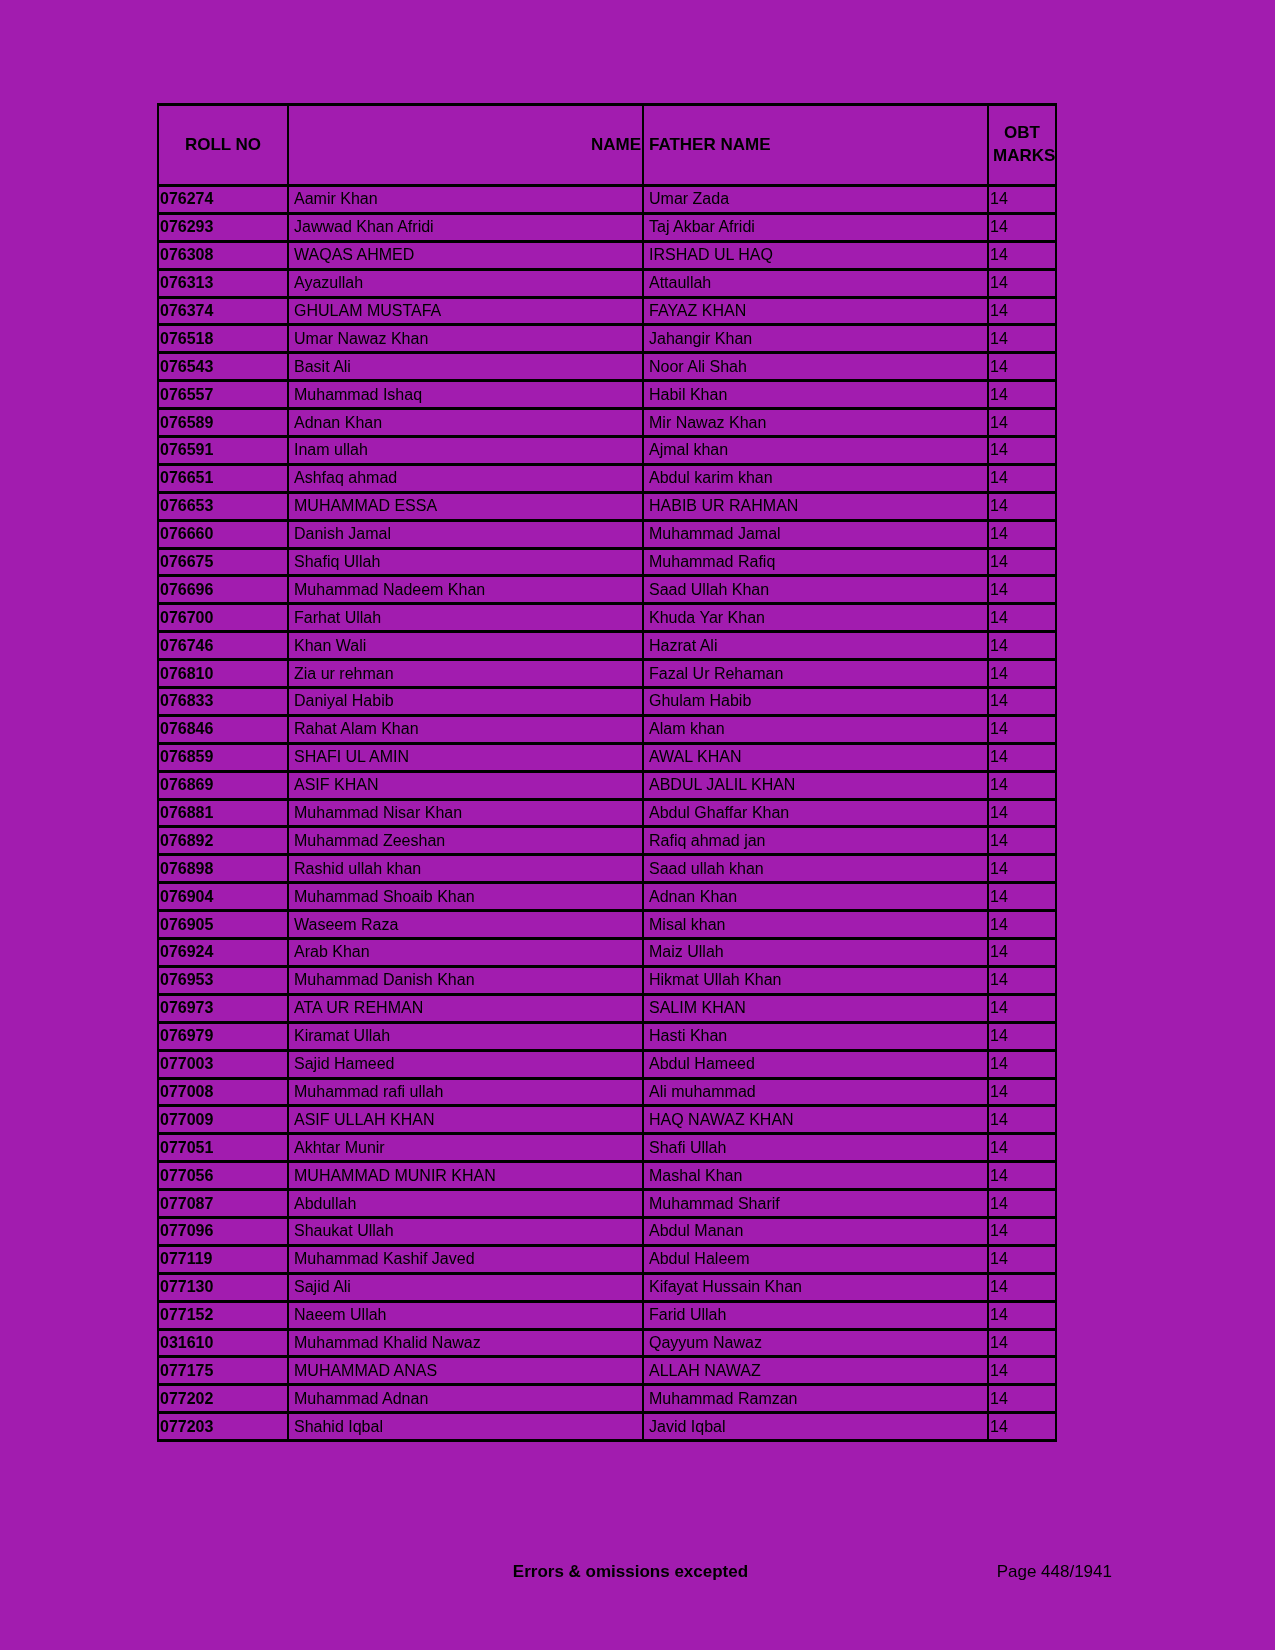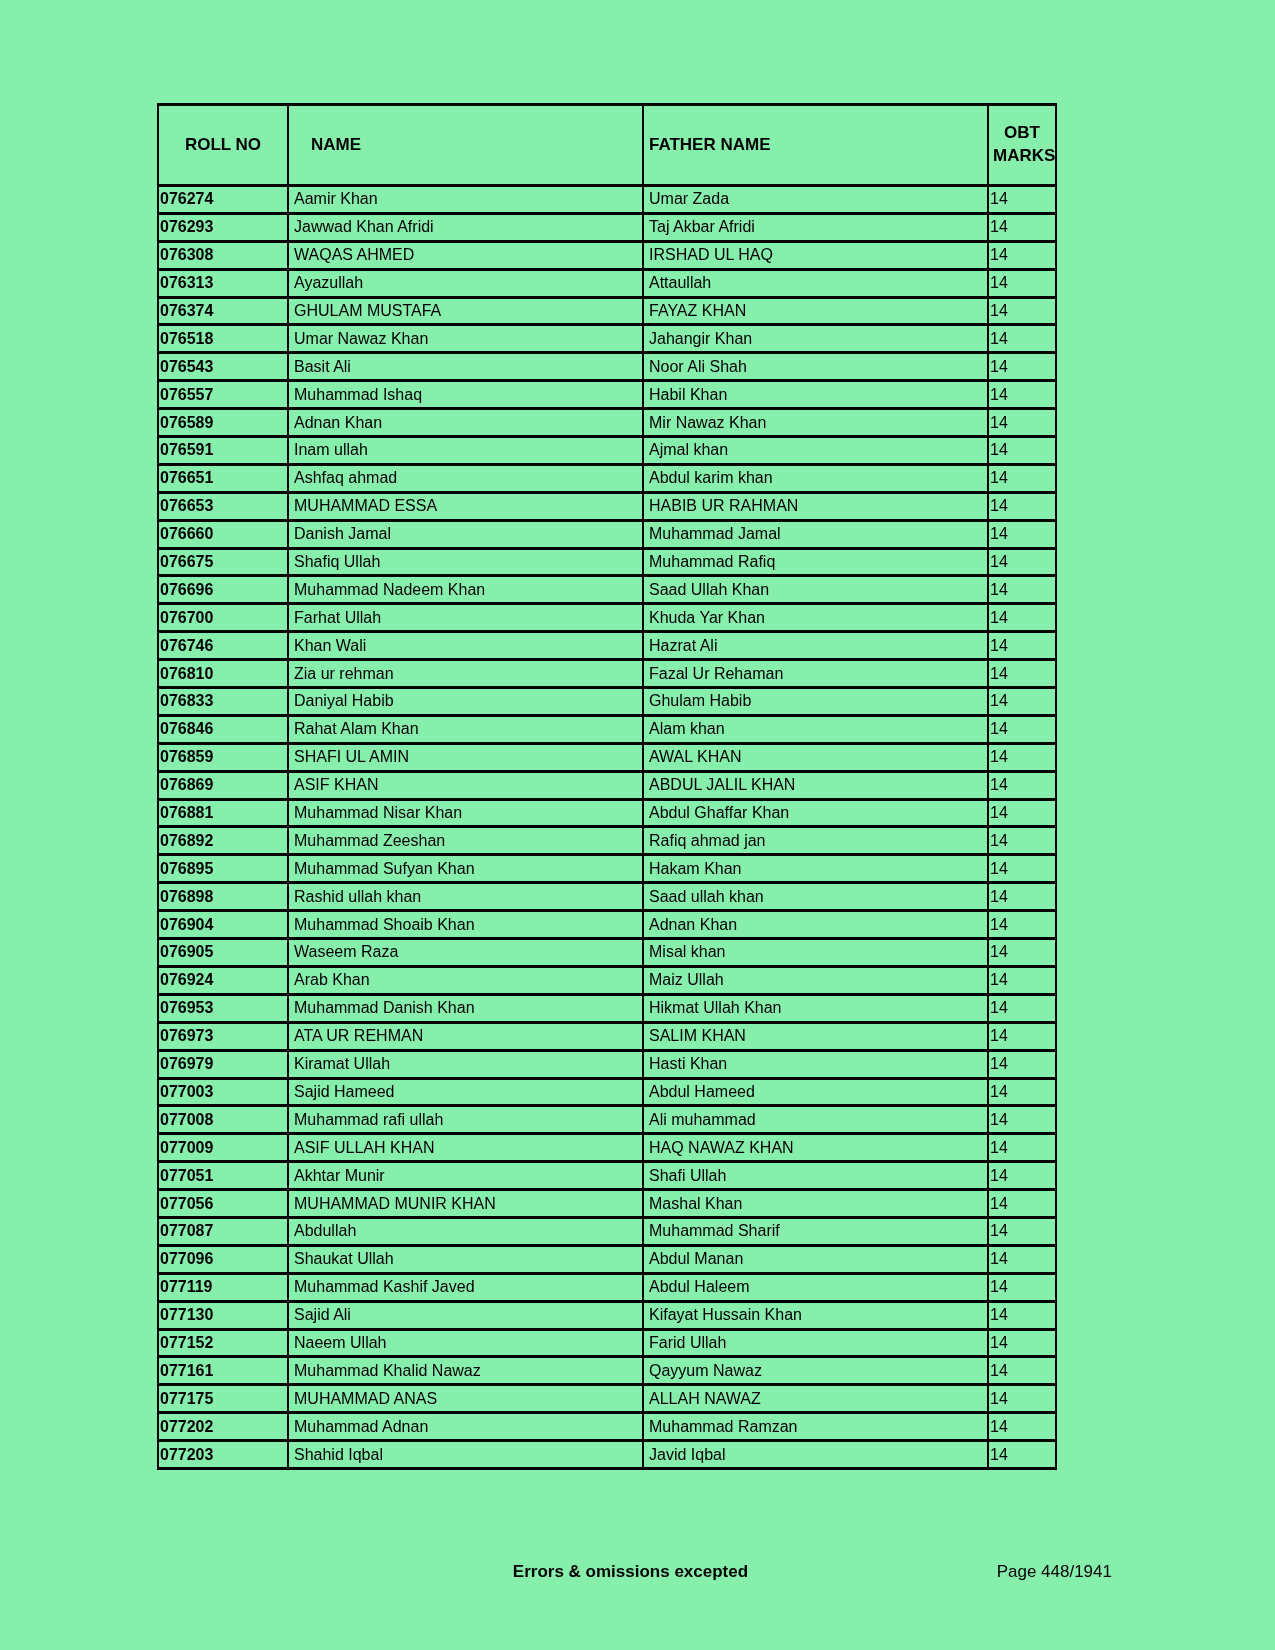--- a/index.html
+++ b/index.html
@@ -4,21 +4,21 @@
 <style>
   html, body {
     margin: 0;
     padding: 0;
     background: #ffffff;
   }
   .page {
     position: relative;
     width: 1275px;
     height: 1650px;
-    background: #86efac;
+    background: #a21caf;
     font-family: "Liberation Sans", sans-serif;
     color: #000000;
     overflow: hidden;
   }
   .results-table {
     position: absolute;
     left: 157px;
     top: 103px;
     width: 898px;
     border-collapse: collapse;
@@ -38,21 +38,21 @@
     overflow: hidden;
     white-space: nowrap;
   }
   .results-table thead th {
     height: 76px;
     font-size: 17px;
     font-weight: bold;
     vertical-align: middle;
   }
   th.h-roll  { text-align: center; }
-  th.h-name  { text-align: left; padding-left: 22px; }
+  th.h-name  { text-align: right; padding-left: 22px; }
   th.h-father{ text-align: left; padding-left: 5px; margin-top: 24px; }
   th.h-marks { text-align: center; white-space: normal; line-height: 1.35; padding: 0 4px; }
 
   .results-table tbody td {
     height: 22.9px;
     font-size: 16px;
     line-height: 1.0;
     vertical-align: middle;
   }
   td.roll-cell {
@@ -248,26 +248,20 @@
           <td class="father-name-cell">Abdul Ghaffar Khan</td>
           <td class="marks-cell">14</td>
         </tr>
         <tr>
           <td class="roll-cell">076892</td>
           <td class="name-cell">Muhammad Zeeshan</td>
           <td class="father-name-cell">Rafiq ahmad jan</td>
           <td class="marks-cell">14</td>
         </tr>
         <tr>
-          <td class="roll-cell">076895</td>
-          <td class="name-cell">Muhammad Sufyan Khan</td>
-          <td class="father-name-cell">Hakam Khan</td>
-          <td class="marks-cell">14</td>
-        </tr>
-        <tr>
           <td class="roll-cell">076898</td>
           <td class="name-cell">Rashid ullah khan</td>
           <td class="father-name-cell">Saad ullah khan</td>
           <td class="marks-cell">14</td>
         </tr>
         <tr>
           <td class="roll-cell">076904</td>
           <td class="name-cell">Muhammad Shoaib Khan</td>
           <td class="father-name-cell">Adnan Khan</td>
           <td class="marks-cell">14</td>
@@ -356,21 +350,21 @@
           <td class="father-name-cell">Kifayat Hussain Khan</td>
           <td class="marks-cell">14</td>
         </tr>
         <tr>
           <td class="roll-cell">077152</td>
           <td class="name-cell">Naeem Ullah</td>
           <td class="father-name-cell">Farid Ullah</td>
           <td class="marks-cell">14</td>
         </tr>
         <tr>
-          <td class="roll-cell">077161</td>
+          <td class="roll-cell">031610</td>
           <td class="name-cell">Muhammad Khalid Nawaz</td>
           <td class="father-name-cell">Qayyum Nawaz</td>
           <td class="marks-cell">14</td>
         </tr>
         <tr>
           <td class="roll-cell">077175</td>
           <td class="name-cell">MUHAMMAD ANAS</td>
           <td class="father-name-cell">ALLAH NAWAZ</td>
           <td class="marks-cell">14</td>
         </tr>

